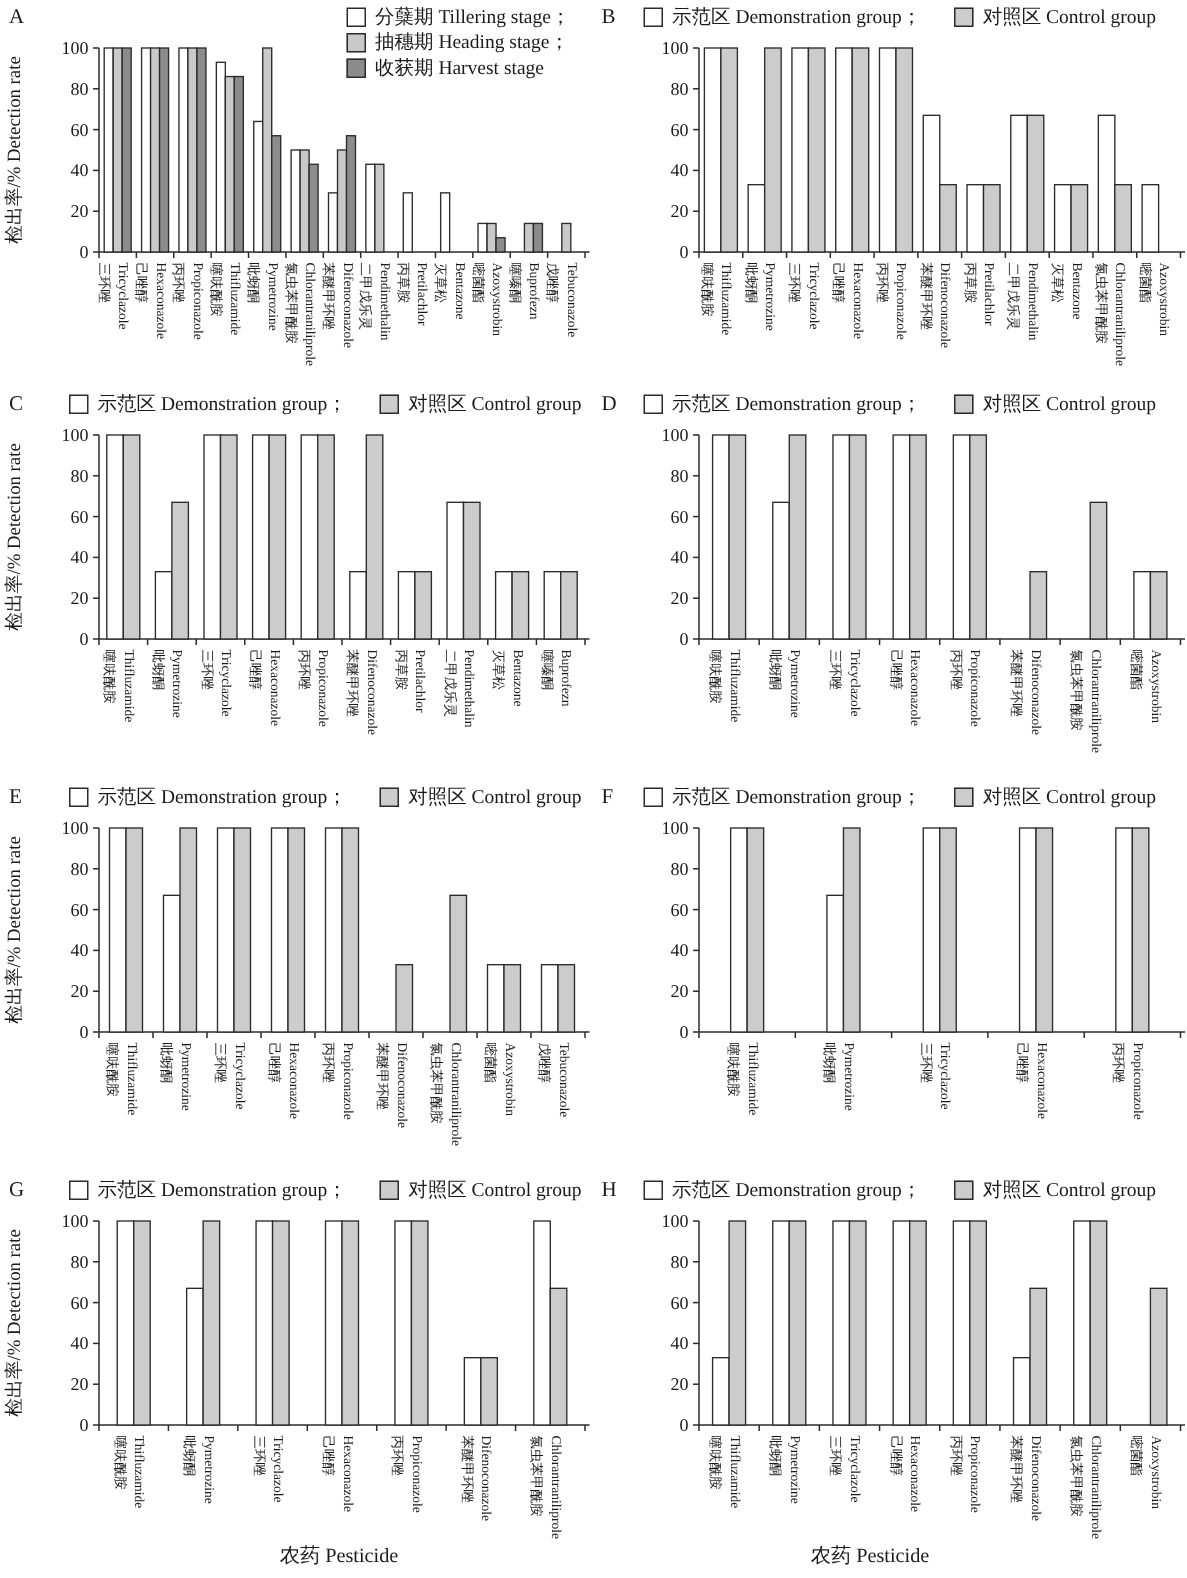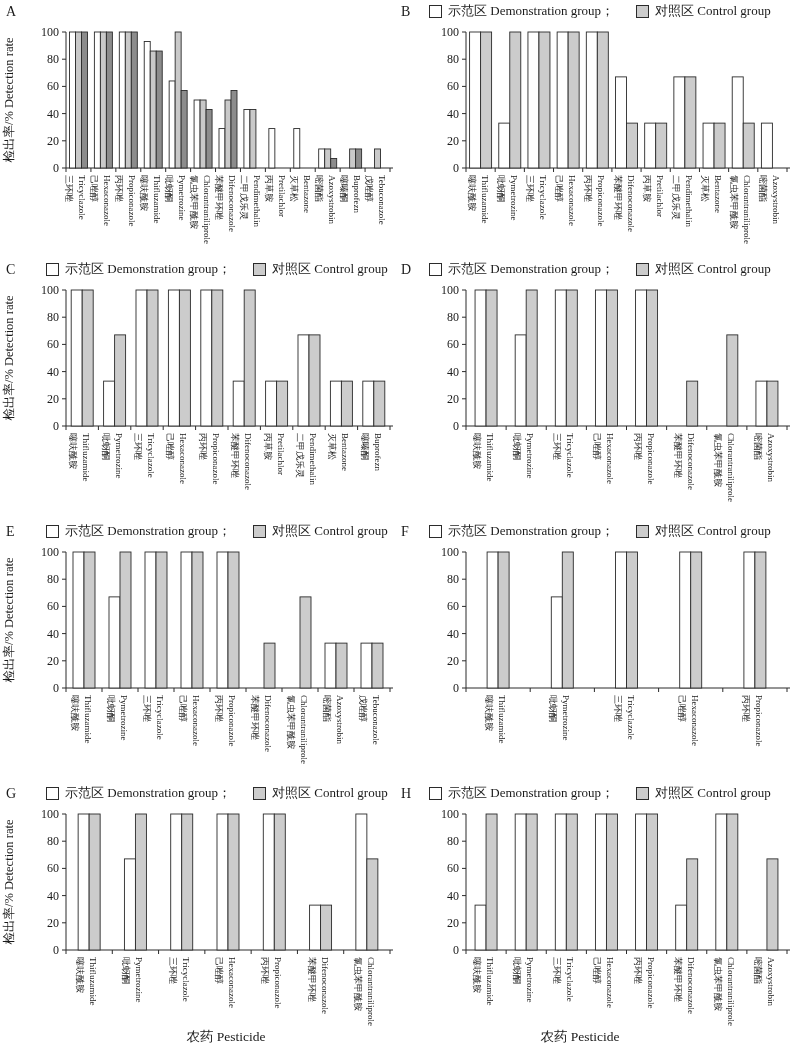--- a/index.html
+++ b/index.html
@@ -19,20 +19,34 @@
   #footer-right{left:500px;top:1028px;}
 </style>
 </head>
 <body>
 
 <div id="figure">
   <div class="footer-label" id="footer-left">农药 Pesticide</div>
   <div class="footer-label" id="footer-right">农药 Pesticide</div>
 <section class="panel" style="left: 0px; top: 0px; height: 258px;">
       <div class="panel-letter">A</div>
+      <div class="legend stack" style="left: 231px;">
+        <span class="legend-item">
+          <span class="swatch" style="background: rgb(255, 255, 255);"></span>
+          <span>分蘖期 Tillering stage；</span>
+        </span>
+        <span class="legend-item">
+          <span class="swatch" style="background: rgb(201, 201, 201);"></span>
+          <span>抽穗期 Heading stage；</span>
+        </span>
+        <span class="legend-item">
+          <span class="swatch" style="background: rgb(140, 140, 140);"></span>
+          <span>收获期 Harvest stage</span>
+        </span>
+      </div>
       <svg width="396" height="260">
         <line x1="66" y1="32" x2="66" y2="168" stroke="#2b2b2b" stroke-width="1"></line>
         <line x1="66" y1="168" x2="393" y2="168" stroke="#2b2b2b" stroke-width="1"></line>
         <line x1="62" y1="168" x2="66" y2="168" stroke="#2b2b2b" stroke-width="1"></line>
         <text x="59" y="172" text-anchor="end" font-size="12">0</text>
         <line x1="62" y1="140.8" x2="66" y2="140.8" stroke="#2b2b2b" stroke-width="1"></line>
         <text x="59" y="144.8" text-anchor="end" font-size="12">20</text>
         <line x1="62" y1="113.6" x2="66" y2="113.6" stroke="#2b2b2b" stroke-width="1"></line>
         <text x="59" y="117.6" text-anchor="end" font-size="12">40</text>
         <line x1="62" y1="86.4" x2="66" y2="86.4" stroke="#2b2b2b" stroke-width="1"></line>

